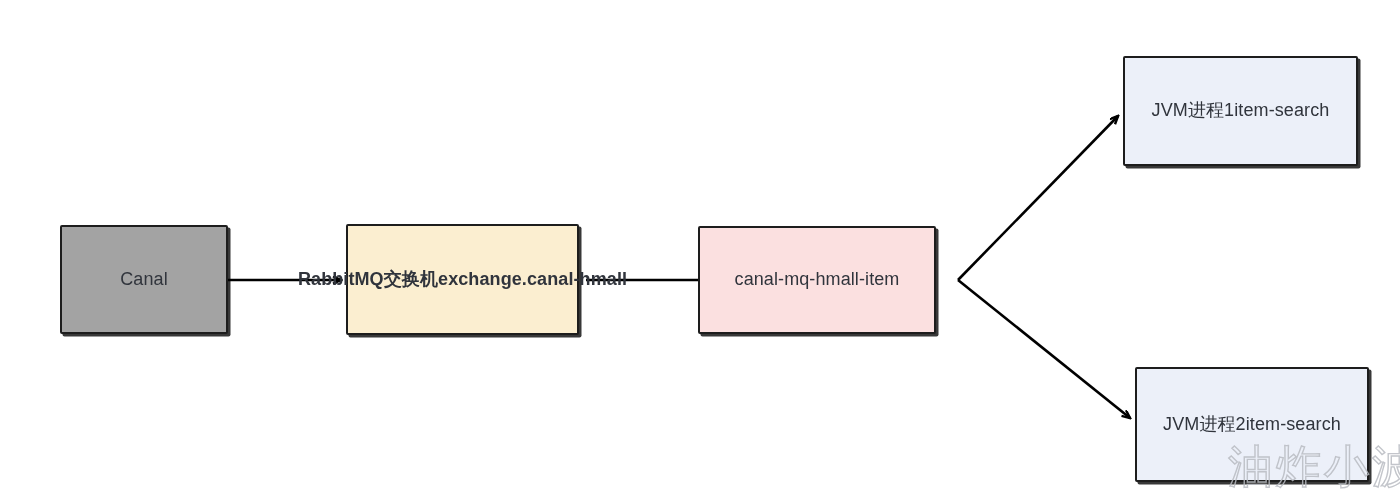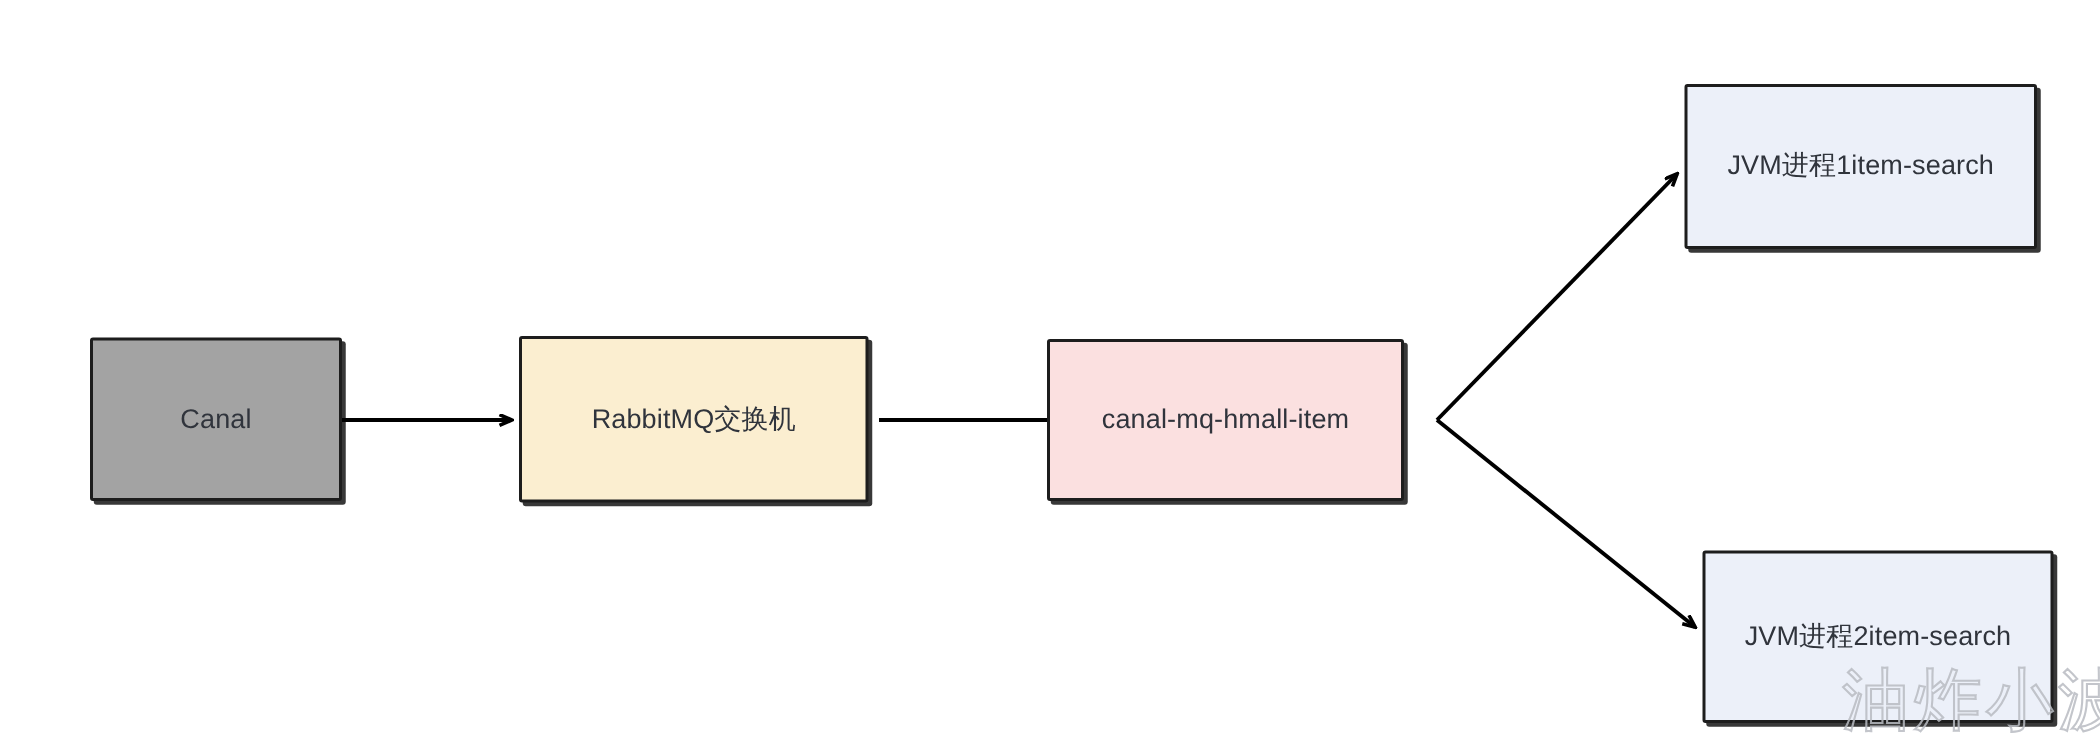--- a/index.html
+++ b/index.html
@@ -39,21 +39,21 @@
     line-height: 1.52;
     letter-spacing: 0.1px;
     text-align: center;
     box-shadow: 2.5px 2.5px 0 rgba(0,0,0,0.78);
   }
   .node .line {
     display: block;
     white-space: nowrap;
   }
   #node-canal      { left: 60px;   top: 225px; width: 168px; height: 109px; background: #a3a3a3; }
-  #node-exchange   { left: 346px;  top: 224px; width: 233px; height: 111px; background: #fbeed0; }
+  #node-exchange   { left: 346px;  top: 224px; width: 233px; height: 111px; background: #fbeed0; font-weight: bold; }
   #node-queue      { left: 698px;  top: 226px; width: 238px; height: 108px; background: #fbe0e0; }
   #node-jvm1       { left: 1123px; top: 56px;  width: 235px; height: 110px; background: #ecf0f9; }
   #node-jvm2       { left: 1135px; top: 367px; width: 234px; height: 115px; background: #ecf0f9; }
 
   .watermark {
     position: absolute;
     left: 1228px;
     top: 437px;
     font-size: 45px;
     font-family: "DejaVu Sans", sans-serif;
@@ -85,20 +85,21 @@
 
     <line x1="958" y1="280" x2="1130" y2="418" stroke="#000000" stroke-width="2.6" marker-end="url(#arrowhead)"></line>
   </svg>
 
   <div class="node" id="node-canal">
     <span class="line">Canal</span>
   </div>
 
   <div class="node" id="node-exchange">
     <span class="line">RabbitMQ交换机</span>
+    <span class="line">exchange.canal-hmall</span>
   </div>
 
   <div class="node" id="node-queue">
     <span class="line">canal-mq-hmall-item</span>
   </div>
 
   <div class="node" id="node-jvm1">
     <span class="line">JVM进程1</span>
     <span class="line">item-search</span>
   </div>

